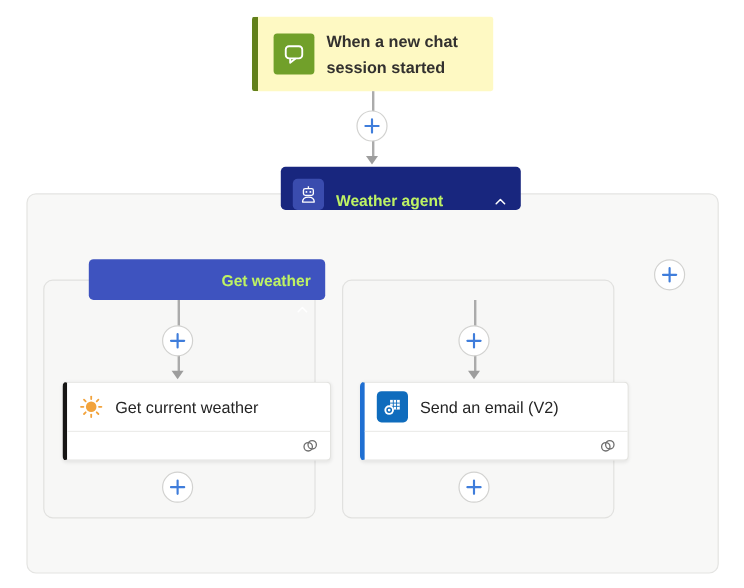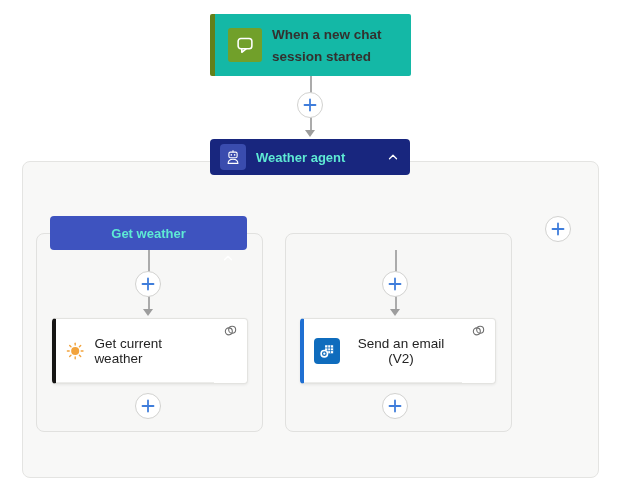--- a/index.html
+++ b/index.html
@@ -6,21 +6,21 @@
   html,body { background:#fff; }
   body { font-family:"Liberation Sans", sans-serif; }
 
   .canvas {
     position:relative; width:620px; height:490px; background:#ffffff; overflow:hidden;
   }
 
   
   .trigger-card {
     position:absolute; left:210px; top:14px; width:201px; height:62px;
-    background:#14b8a6; border-left:5px solid #62801a; border-radius:2px;
+    background:#fef9c3; border-left:5px solid #62801a; border-radius:2px;
     cursor:pointer;
   }
   .trigger-icon {
     position:absolute; left:13px; top:14px; width:34px; height:34px;
     background:#71a02a; border-radius:3px; display:flex; align-items:center; justify-content:center;
   }
   .trigger-label {
     position:absolute; left:57px; top:10px; width:130px;
     font-size:13.5px; font-weight:600; color:#33312f; line-height:1.6;
   }
@@ -34,23 +34,23 @@
   }
   .plus-btn {
     position:absolute; width:26px; height:26px; border-radius:50%;
     background:#ffffff; border:1px solid #d2d2d0;
     display:flex; align-items:center; justify-content:center; cursor:pointer;
   }
   svg.branches { position:absolute; left:0; top:0; pointer-events:none; }
 
   
   .hdr {
-    position:absolute; display:flex; align-items:center; gap:10px;
-    border-radius:4px; color:#5eead4; font-weight:600; font-size:13px;
-    padding:0 10px; cursor:pointer; z-index:5;
+    position:absolute; display:flex; align-items:flex-end; gap:10px;
+    border-radius:4px; color:#bef264; font-weight:600; font-size:13px;
+    padding:0 10px; cursor:pointer; z-index:5;margin-left:24px;
   }
   .hdr-agent { left:210px; top:139px; width:200px; height:36px; background:#18267e; }
   .agent-icon {
     width:26px; height:26px; border-radius:4px; background:#3a4cae;
     display:flex; align-items:center; justify-content:center; flex:0 0 auto;
   }
   .hdr-tool { width:197px; height:34px; background:#3e53bf; padding:0 12px;flex-direction:column; }
   .hdr-tool-gw { left:50px; top:216px; }
   .hdr-tool-se { left:297px; top:216px; }
   .chevron { margin-left:auto; display:flex; align-items:center; cursor:pointer; }
@@ -62,24 +62,24 @@
   }
   .tool-container {
     position:absolute; width:227px; height:199px; top:233px;
     background:#f7f7f6; border:1px solid #e1e1df; border-radius:8px; z-index:2;
   }
   .tool-container-gw { left:36px; }
   .tool-container-se { left:285px; }
 
   
   .action-card {
-    position:absolute; top:318px; width:196px; height:66px;
+    position:absolute; top:318px; width:224px; height:66px;
     background:#ffffff; border:1px solid #e3e3e0; border-radius:4px;
     box-shadow:0 1px 3px rgba(0,0,0,.07); z-index:6; cursor:pointer;
-    display:flex; flex-direction:row;
+    display:flex; flex-direction:column;
   }
   .action-card-gw { left:52px; border-left:4px solid #161514; }
   .action-card-se { left:300px; border-left:4px solid #1f6fd2;text-align:center; }
   .action-main {
     flex:1; display:flex; align-items:center; gap:10px; padding:0 10px;
     border-bottom:1px solid #ececea;
   }
   .action-label { font-size:13.5px; color:#242424; }
   .action-footer {
     height:23px; display:flex; align-items:center; justify-content:flex-end; padding:0 9px;

